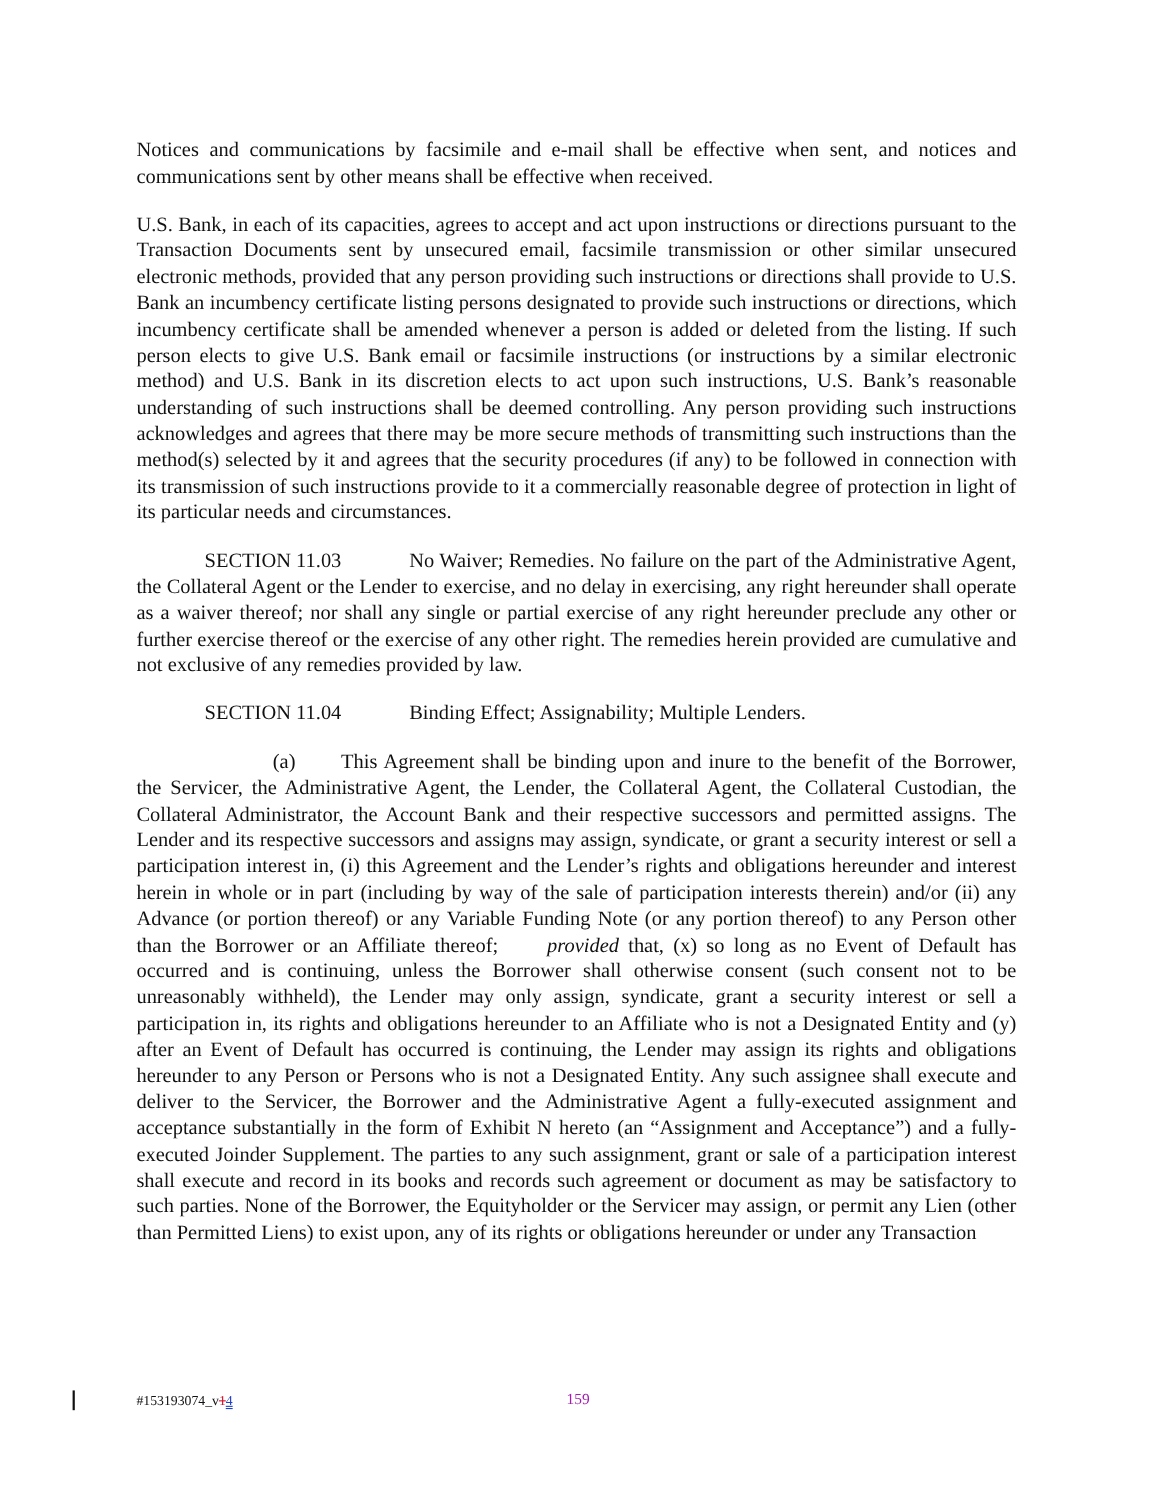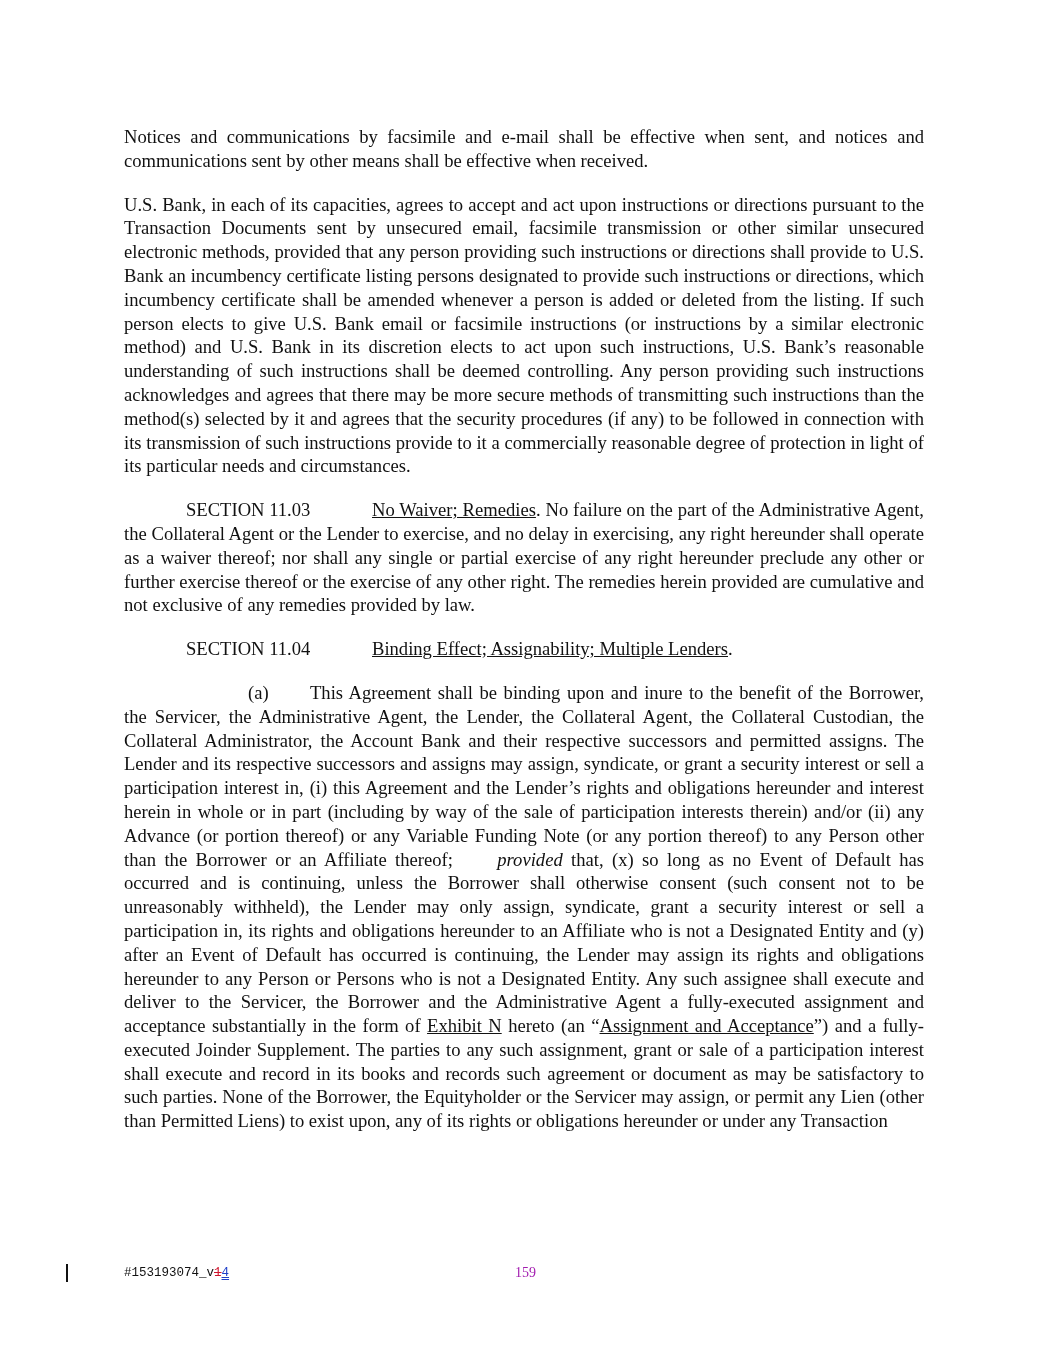--- a/index.html
+++ b/index.html
@@ -13,28 +13,28 @@
     position: absolute; left: 124px; top: 125px; width: 800px;
     font-size: 18.6px; line-height: 23.8px;
   }
   .body-text p {
     margin: 0 0 20px 0;
     text-align: justify;
   }
   .sec-heading { text-indent: 62px; }
   .sub-para { text-indent: 124px; }
   .sec-num { display: inline-block; width: 186px; text-indent: 0; }
-  .u { text-decoration: underline; }
+  .u { }
   .i { font-style: italic; margin-left: 36px; }
   .footer-bar {
     position: absolute; left: 66px; top: 1264px; width: 2px; height: 18px; background: #111;
   }
   .footer-docid {
     position: absolute; left: 124px; top: 1266px;
-    font-family: Liberation Mono, monospace; font-size: 12.5px; color: #111;
+    font-family: Liberation Serif, serif; font-size: 12.5px; color: #111;
   }
   .del { color: #d0142c; text-decoration: line-through; }
   .ins { color: #2040c8; text-decoration: underline double; }
   .footer-page {
     position: absolute; left: 515px; top: 1265px;
     font-size: 14px; color: #a21caf;
   }
 </style>
 </head>
 <body>

